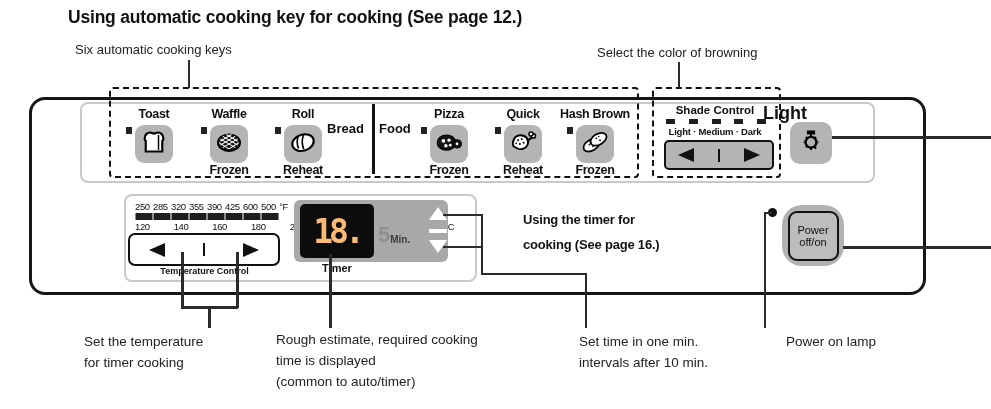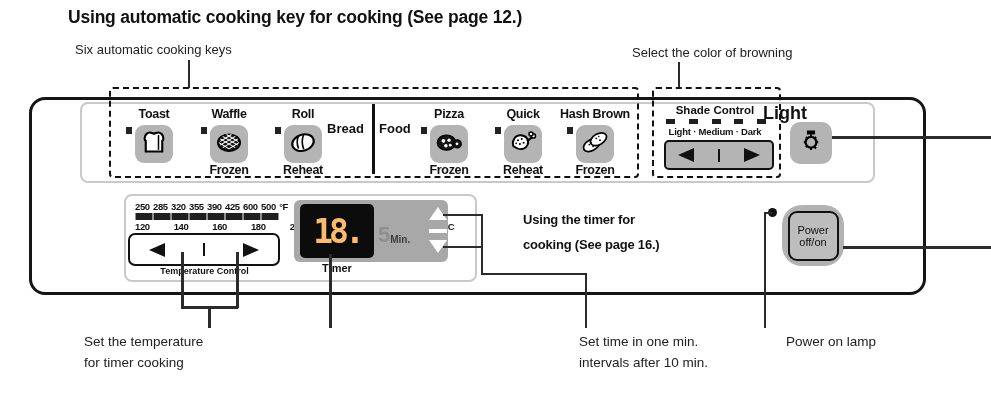--- a/index.html
+++ b/index.html
@@ -3,21 +3,21 @@
 <meta charset="utf-8">
 <style>
   html,body{margin:0;padding:0;background:#fff;}
   .stage{position:relative;width:991px;height:409px;background:#fff;overflow:hidden;
          font-family:"Liberation Sans",sans-serif;color:#111;}
   .abs{position:absolute;}
   .ln{position:absolute;background:#2b2b2b;}
   .title{left:60px;top:7px;font-size:17.5px;font-weight:bold;letter-spacing:-0.2px;margin-left:8px;}
   .ann{font-size:13px;color:#222;}
   .ann-six{left:75px;top:42px;}
-  .ann-browning{left:632px;top:45px;}
+  .ann-browning{left:597px;top:45px;}
   .panel{left:29px;top:97px;width:891px;height:192px;border:3px solid #151515;border-radius:16px;background:#fff;}
   .inner-top{left:80px;top:102px;width:791px;height:77px;border:2px solid #c9c9c9;border-radius:8px;}
   .inner-bottom{left:124px;top:194px;width:349px;height:84px;border:2px solid #c9c9c9;border-radius:8px;}
   .dash1{left:109px;top:87px;width:526px;height:87px;border:2px dashed #111;border-radius:4px;}
   .dash2{left:652px;top:87px;width:125px;height:87px;border:2px dashed #111;border-radius:4px;}
   .key{width:38px;height:38px;top:125px;background:#b4b4b4;border-radius:9px;
        display:flex;align-items:center;justify-content:center;}
   .key svg{width:30px;height:30px;}
   .kind{width:6px;height:7px;top:127px;background:#222;}
   .klab{top:107px;width:76px;text-align:center;font-weight:bold;font-size:12.5px;letter-spacing:-0.3px;}
@@ -30,21 +30,21 @@
   .shade-scale{left:651px;top:126px;width:128px;text-align:center;font-weight:bold;font-size:9.5px;letter-spacing:-0.2px;}
   .shade-btn{left:664px;top:140px;width:106px;height:26px;background:#b4b4b4;border:2.5px solid #111;
              border-radius:5px;display:flex;align-items:center;justify-content:space-around;}
   .tri-l{width:0;height:0;border-top:7px solid transparent;border-bottom:7px solid transparent;border-right:16px solid #111;}
   .tri-r{width:0;height:0;border-top:7px solid transparent;border-bottom:7px solid transparent;border-left:16px solid #111;}
   .vbar{width:2.5px;height:13px;background:#111;}
   .light-label{left:763px;top:103px;width:44px;text-align:center;font-weight:bold;font-size:18px;}
   .light-key{left:790px;top:122px;width:42px;height:42px;background:#b4b4b4;border-radius:10px;
              display:flex;align-items:center;justify-content:center;}
   .trow{left:135px;top:201px;width:153px;display:flex;justify-content:space-between;
-        font-weight:bold;font-size:9.5px;letter-spacing:-0.4px;}
+        font-weight:normal;font-size:9.5px;letter-spacing:-0.4px;}
   .trow-c{top:221px;gap:24px;}
   .tsegs{left:135px;top:213px;width:144px;height:7px;background:#8f8f8f;display:flex;gap:2px;padding:0 1px;box-sizing:border-box;}
   .tsegs div{flex:1;background:#1f1f1f;}
   .temp-btn{left:128px;top:233px;width:148px;height:29px;background:#fff;border:2.5px solid #111;
             border-radius:7px;display:flex;align-items:center;justify-content:space-around;}
   .temp-label{left:128px;top:266px;width:153px;text-align:center;font-weight:bold;font-size:9px;}
   .timer-panel{left:294px;top:200px;width:154px;height:62px;background:#a8a8a8;border-radius:6px;}
   .lcd{left:300px;top:204px;width:74px;height:54px;background:#0c0c0c;border-radius:5px;
        display:flex;align-items:center;justify-content:center;color:#fdba74;
        font-family:"DejaVu Sans Mono",monospace;font-weight:bold;font-size:33px;letter-spacing:-4px;}
@@ -272,19 +272,24 @@
   <div class="ln" style="left:443px;top:214px;width:40px;height:2px;"></div>
   <div class="ln" style="left:443px;top:246px;width:40px;height:2px;"></div>
   <div class="ln" style="left:481px;top:214px;width:2px;height:61px;"></div>
   <div class="ln" style="left:481px;top:273px;width:106px;height:2px;"></div>
   <div class="ln" style="left:585px;top:273px;width:2px;height:55px;"></div>
 
   <div class="abs blab" style="left:84px;top:331px;">
     <div>Set the temperature</div>
     <div>for timer cooking</div>
   </div>
+  <div class="abs blab" style="left:276px;top:329px;">
+    <div>Rough estimate, required cooking</div>
+    <div>time is displayed</div>
+    <div>(common to auto/timer)</div>
+  </div>
   <div class="abs blab" style="left:579px;top:331px;">
     <div>Set time in one min.</div>
     <div>intervals after 10 min.</div>
   </div>
   <div class="abs blab" style="left:786px;top:331px;">Power on lamp</div>
 
 </div>
 
 </body></html>

